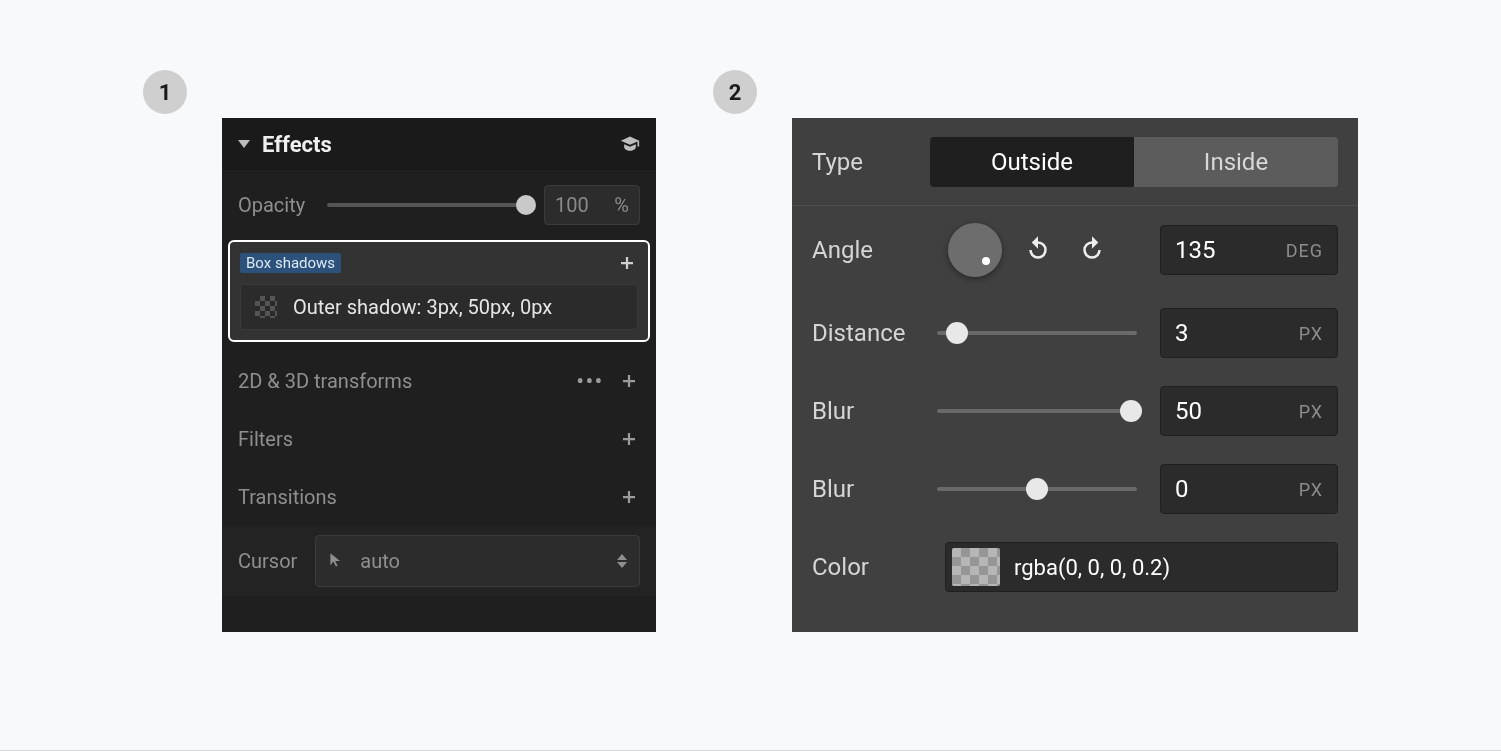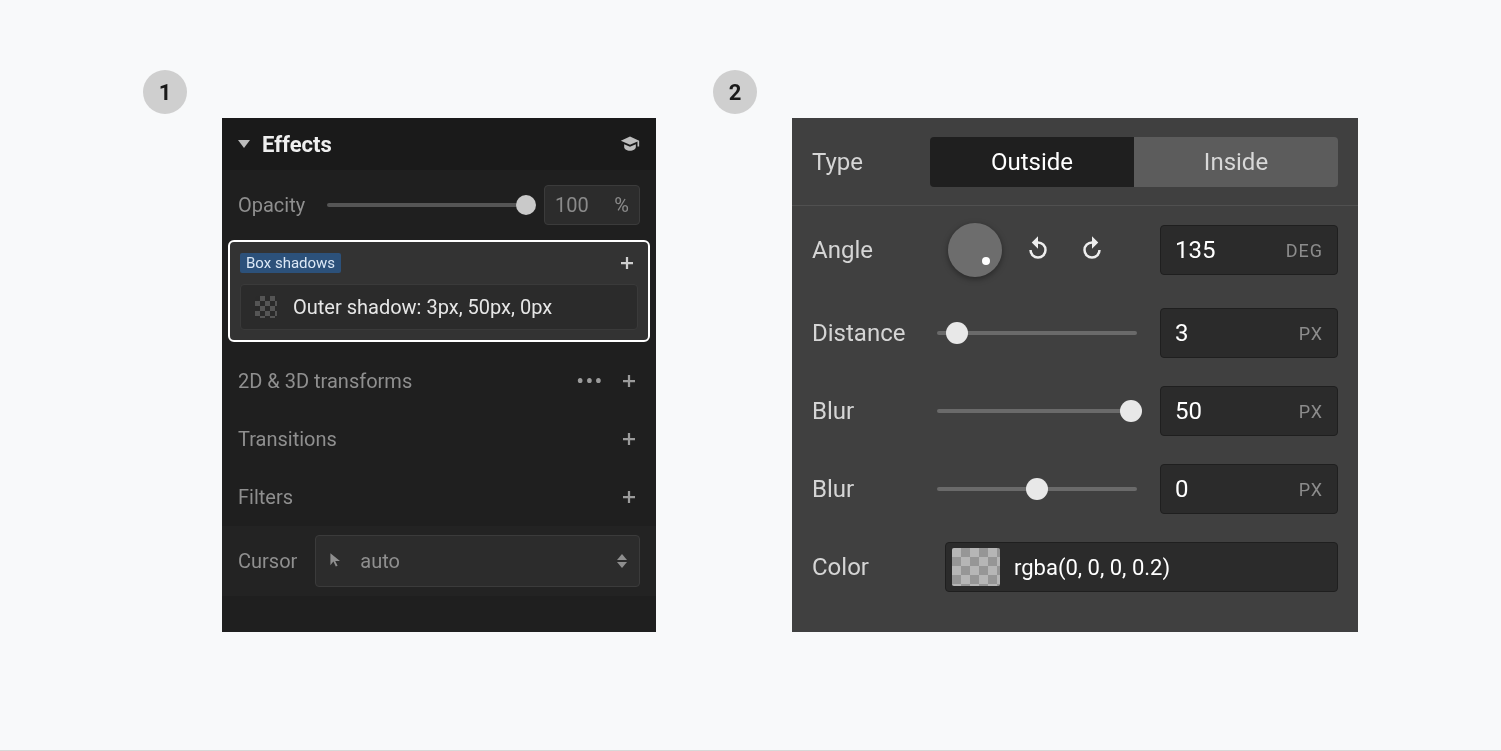--- a/index.html
+++ b/index.html
@@ -345,32 +345,32 @@
       <span class="dots">•••</span>
       <span class="plus-icon">
         <svg viewBox="0 0 24 24" fill="none" stroke="#9b9b9b" stroke-width="3">
             <path d="M12 4v16M4 12h16"></path>
           </svg>
       </span>
     </span>
   </div>
 
   <div class="p1-row p1-simple-row">
-    <span>Transitions</span>
+    <span>Filters</span>
     <span class="right-icons">
       <span class="plus-icon">
         <svg viewBox="0 0 24 24" fill="none" stroke="#9b9b9b" stroke-width="3">
             <path d="M12 4v16M4 12h16"></path>
           </svg>
       </span>
     </span>
   </div>
 
   <div class="p1-row p1-simple-row">
-    <span>Filters</span>
+    <span>Transitions</span>
     <span class="right-icons">
       <span class="plus-icon">
         <svg viewBox="0 0 24 24" fill="none" stroke="#9b9b9b" stroke-width="3">
             <path d="M12 4v16M4 12h16"></path>
           </svg>
       </span>
     </span>
   </div>
 
   <div class="p1-row p1-cursor-row">

